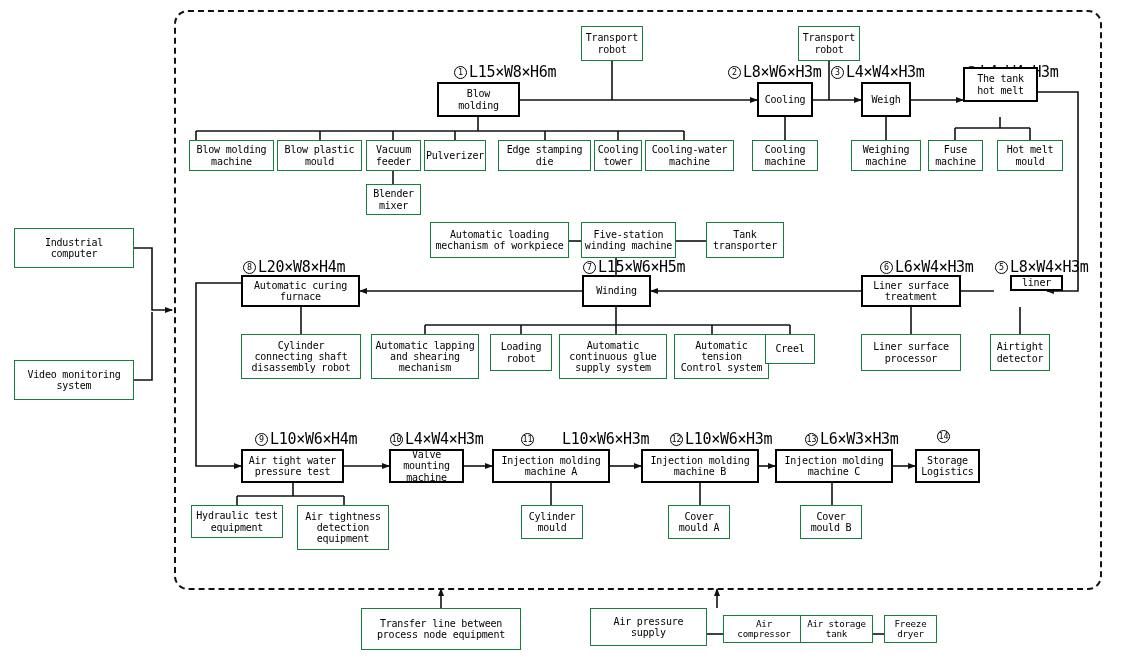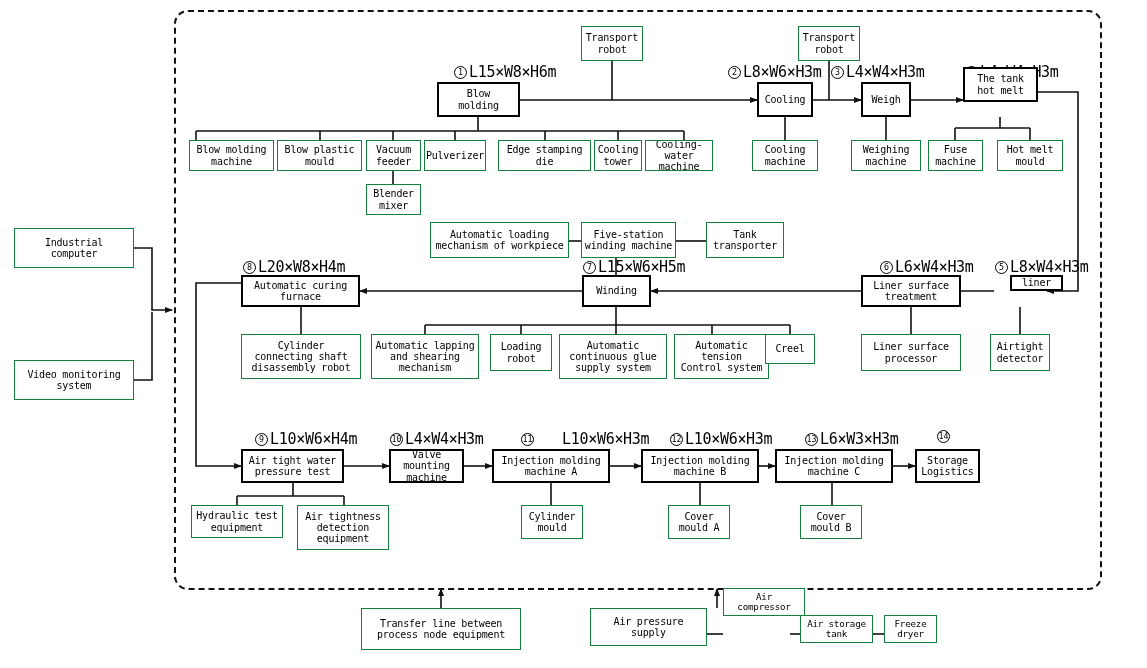--- a/index.html
+++ b/index.html
@@ -183,21 +183,21 @@
 machine</div>
   <div class="node t10" style="left:277px;top:140px;width:85px;height:31px;">Blow plastic
 mould</div>
   <div class="node t10" style="left:366px;top:140px;width:55px;height:31px;">Vacuum
 feeder</div>
   <div class="node t10" style="left:424px;top:140px;width:62px;height:31px;">Pulverizer</div>
   <div class="node t10" style="left:498px;top:140px;width:93px;height:31px;">Edge stamping
 die</div>
   <div class="node t10" style="left:594px;top:140px;width:48px;height:31px;">Cooling
 tower</div>
-  <div class="node t10" style="left:645px;top:140px;width:68px;height:31px;">Cooling-water
+  <div class="node t10" style="left:645px;top:140px;width:89px;height:31px;">Cooling-water
 machine</div>
 
   <div class="node t10" style="left:366px;top:184px;width:55px;height:31px;">Blender
 mixer</div>
 
   <div class="node t10" style="left:752px;top:140px;width:66px;height:31px;">Cooling
 machine</div>
   <div class="node t10" style="left:851px;top:140px;width:70px;height:31px;">Weighing
 machine</div>
   <div class="node t10" style="left:928px;top:140px;width:55px;height:31px;">Fuse
@@ -313,20 +313,20 @@
   <div class="node t10" style="left:668px;top:505px;width:62px;height:34px;">Cover
 mould A</div>
   <div class="node t10" style="left:800px;top:505px;width:62px;height:34px;">Cover
 mould B</div>
 
   <div class="node t10" style="left:361px;top:608px;width:160px;height:42px;">Transfer line between
 process node equipment</div>
 
   <div class="node t10" style="left:590px;top:608px;width:117px;height:38px;">Air pressure
 supply</div>
-  <div class="node t9" style="left:723px;top:588px;width:82px;height:28px;">Air
+  <div class="node t9" style="left:723px;top:615px;width:82px;height:28px;">Air
 compressor</div>
   <div class="node t9" style="left:800px;top:615px;width:73px;height:28px;">Air storage
 tank</div>
   <div class="node t9" style="left:884px;top:615px;width:53px;height:28px;">Freeze
 dryer</div>
 
 </div>
 
 </body></html>

